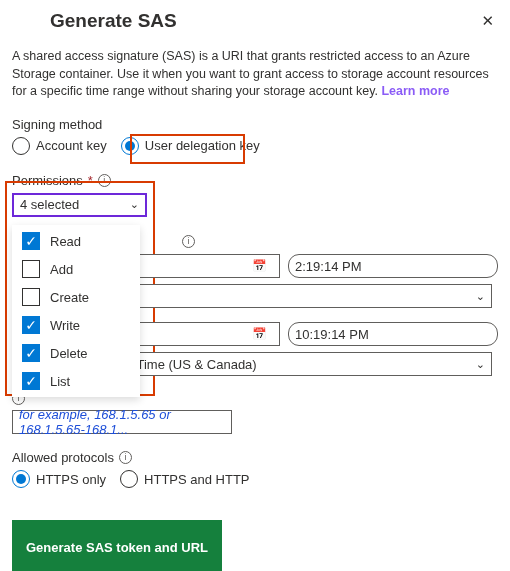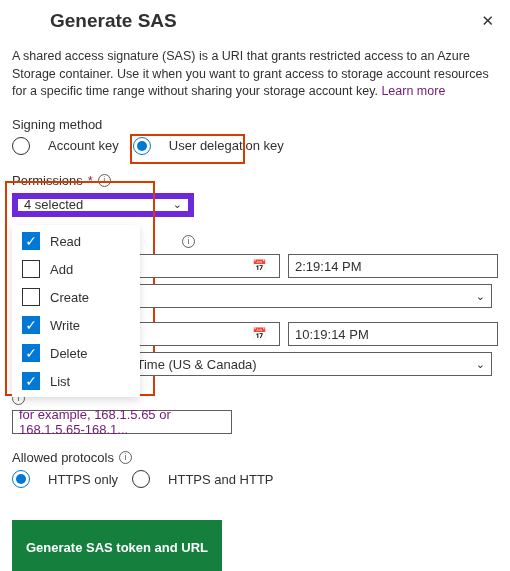--- a/index.html
+++ b/index.html
@@ -10,40 +10,40 @@
     width: 510px;
     height: 571px;
     padding: 10px 12px;
     background: #fff;
     position: relative;
   }
   .header { display: flex; justify-content: space-between; align-items: flex-start; margin-bottom: 16px; margin-left: 38px; }
   .title { font-size: 19px; font-weight: 600; color: #323130; }
   .close-x { font-size: 15px; color: #323130; cursor: pointer; padding: 2px 4px; }
   .desc { font-size: 12.5px; color: #323130; line-height: 1.4; margin-bottom: 16px; }
-  .link { color: #701a75; cursor: pointer; }
+  .link { color: #8b5cf6; cursor: pointer; font-weight: bold; }
   .section-label { font-size: 13px; color: #323130; display: flex; align-items: center; gap: 5px; margin-bottom: 5px; }
   .req { color: #a4262c; }
   .info-icon {
     display: inline-flex; align-items: center; justify-content: center;
     width: 13px; height: 13px; border: 1px solid #605e5c; border-radius: 50%;
     font-size: 9px; color: #605e5c; line-height: 1;
   }
   .radio-row { display: flex; gap: 14px; align-items: center; margin-bottom: 18px; }
-  .radio { display: flex; align-items: center; gap: 18px; cursor: pointer; }
+  .radio { display: flex; align-items: center; gap: 6px; cursor: pointer; }
   .radio-circle {
     width: 18px; height: 18px; border-radius: 50%; border: 1px solid #323130;
     display: flex; align-items: center; justify-content: center; background: #fff;
   }
   .radio.checked .radio-circle { border: 1px solid #0078d4; }
   .radio.checked .radio-dot { width: 10px; height: 10px; background: #0078d4; border-radius: 50%; }
   .highlight-red { border: 2.5px solid #d83b01; position: absolute; left: 130px; top: 134px; width: 115px; height: 30px; pointer-events: none; }
   .highlight-red2 { border: 2.5px solid #d83b01; border-right: 2.5px solid #d83b01; position: absolute; left: 5px; top: 181px; width: 150px; height: 215px; pointer-events: none; }
   .dropdown {
-    border: 6px solid #6d28d9; padding: 3px 6px; width: 182px; height: 24px;
+    border: 2px solid #6d28d9; padding: 3px 6px; width: 135px; height: 24px;
     display: flex; justify-content: space-between; align-items: center;
     font-size: 13px; background: #fff; cursor: pointer;
   }
   .chevron-down { font-size: 11px; color: #323130; }
   .perm-list {
     position: absolute; left: 12px; top: 225px; width: 128px;
     background: #fff; border: none; z-index: 10;
     box-shadow: 0 3px 8px rgba(0,0,0,0.14);
     padding: 2px 0;
   }
@@ -51,23 +51,23 @@
   .checkbox {
     width: 18px; height: 18px; border: 1px solid #323130; display: flex;
     align-items: center; justify-content: center; font-size: 14px; color: #fff;
   }
   .checkbox.checked { background: #0078d4; border-color: #0078d4; }
   .field-row { display: flex; gap: 8px; margin-bottom: 6px; }
   .input {
     border: 1px solid #605e5c; padding: 3px 6px; height: 24px; font-size: 13px;
     display: flex; align-items: center; background: #fff; color: #323130;
   }
-  .input.placeholder { color: #701a75; }
+  .input.placeholder { color: #1d4ed8; font-style: italic; }
   .input-date { flex: 1 1 auto; justify-content: space-between; }
-  .input-time { width: 210px; justify-content: flex-start; gap: 8px; }
+  .input-time { width: 210px; justify-content: flex-start; gap: 8px; border-radius: 11px; }
   .input-tz { width: 480px; justify-content: space-between; }
   .input-ip { width: 220px; }
   .cal-icon { color: #605e5c; font-size: 12px; margin-right: 6px; }
   .gen-btn {
     background: #15803d; color: #fff; border: none; padding: 20px 14px;
     font-size: 13px; font-weight: 600; cursor: pointer;
   }
   .hidden-lower-block { position:absolute; left:12px; top:235px; width:486px; }
 </style>
 </head>

